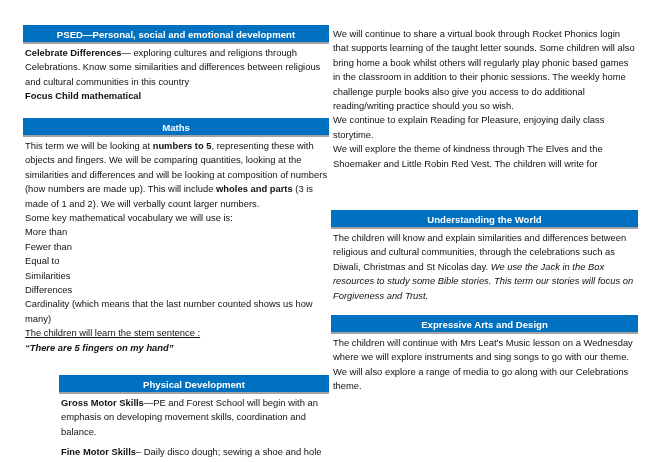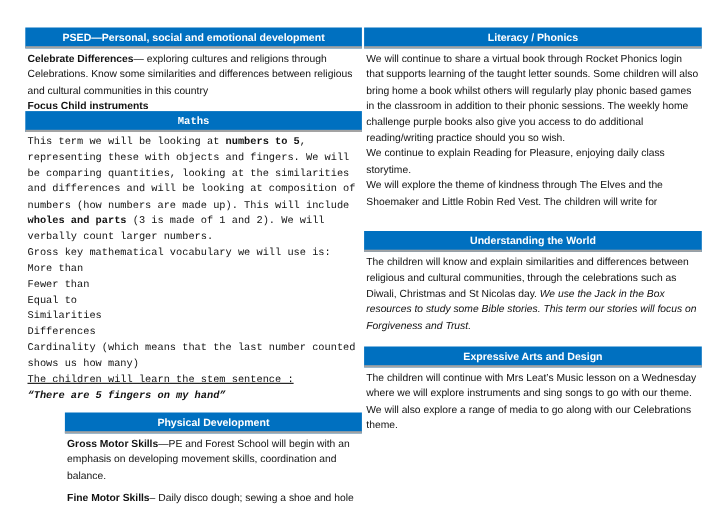--- a/index.html
+++ b/index.html
@@ -21,29 +21,29 @@
 </style>
 </head>
 <body>
 
 <div class="col left">
 
   <div class="section" style="top:0;">
     <div class="hdr">PSED—Personal, social and emotional development</div>
     <div class="body">
       <p><span class="b">Celebrate Differences</span><span>— exploring cultures and religions through Celebrations. Know some similarities and differences between religious and cultural communities in this country</span></p>
-      <p class="b">Focus Child instruments</p>
+      <p class="b">Focus Child mathematical</p>
     </div>
   </div>
 
-  <div class="section" style="top:76px;font-family:Liberation Mono, monospace;">
+  <div class="section" style="top:93px;">
     <div class="hdr">Maths</div>
     <div class="body">
       <p><span>This term  we will be looking at </span><span class="b">numbers to 5</span><span>, representing these with objects and fingers.  We will be comparing quantities, looking at the similarities and differences and will be looking at composition of numbers (how numbers are made up).  This will include </span><span class="b">wholes and parts</span><span> (3 is made of 1 and 2).  We will verbally count larger numbers.</span></p>
-      <p>Gross key mathematical vocabulary we will use is:</p>
+      <p>Some key mathematical vocabulary we will use is:</p>
       <p>More than</p>
       <p>Fewer than</p>
       <p>Equal to</p>
       <p>Similarities</p>
       <p>Differences</p>
       <p>Cardinality (which means that the last number counted shows us how many)</p>
       <p class="u">The children will learn the stem sentence :</p>
       <p class="b i">“There are 5 fingers on my hand”</p>
     </div>
   </div>
@@ -53,21 +53,20 @@
     <div class="body">
       <p><span class="b">Gross Motor Skills</span><span>—PE and Forest School will begin with an emphasis on developing movement skills, coordination and balance.</span></p>
       <p class="gap"><span class="b">Fine Motor Skills</span><span>– Daily disco dough; sewing a shoe and hole punching.</span></p>
     </div>
   </div>
 </div>
 
 <div class="col right">
 
   <div class="section" style="top:0;">
-    <div class="hdr">Literacy  / Phonics</div>
     <div class="body">
       <p>We will continue to share a virtual book through Rocket Phonics login that supports learning of the taught letter sounds.  Some children will also bring home a book whilst others will regularly play phonic based games in the classroom in addition to their phonic sessions.  The weekly home challenge purple books also give you access to do additional reading/writing practice should you so wish.</p>
       <p>We continue to explain Reading for Pleasure, enjoying daily class storytime.</p>
       <p>We will explore the theme of kindness through The Elves and the Shoemaker and Little Robin Red Vest.  The children will write for</p>
     </div>
   </div>
 
   <div class="section" style="top:185px;">
     <div class="hdr">Understanding the World</div>
     <div class="body">

